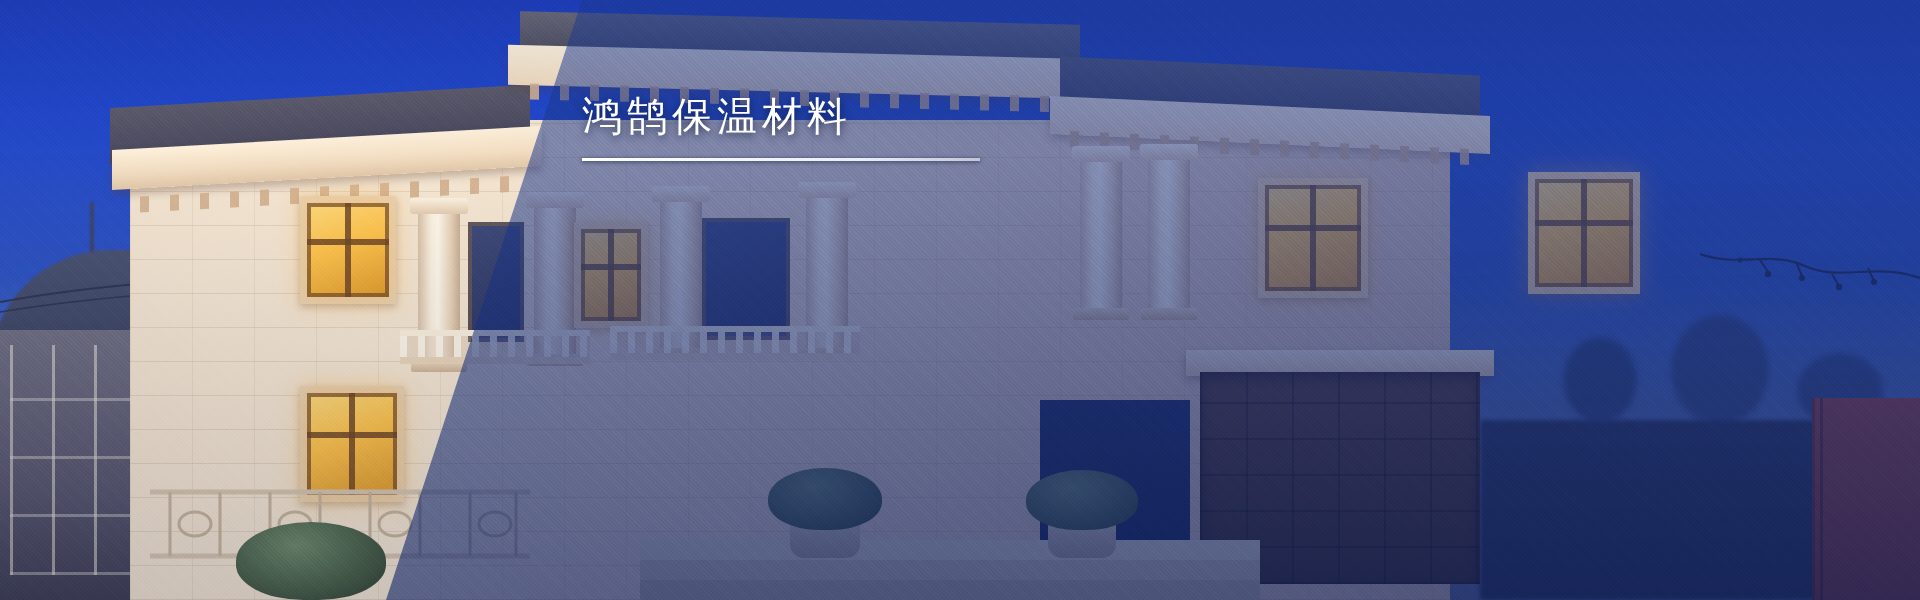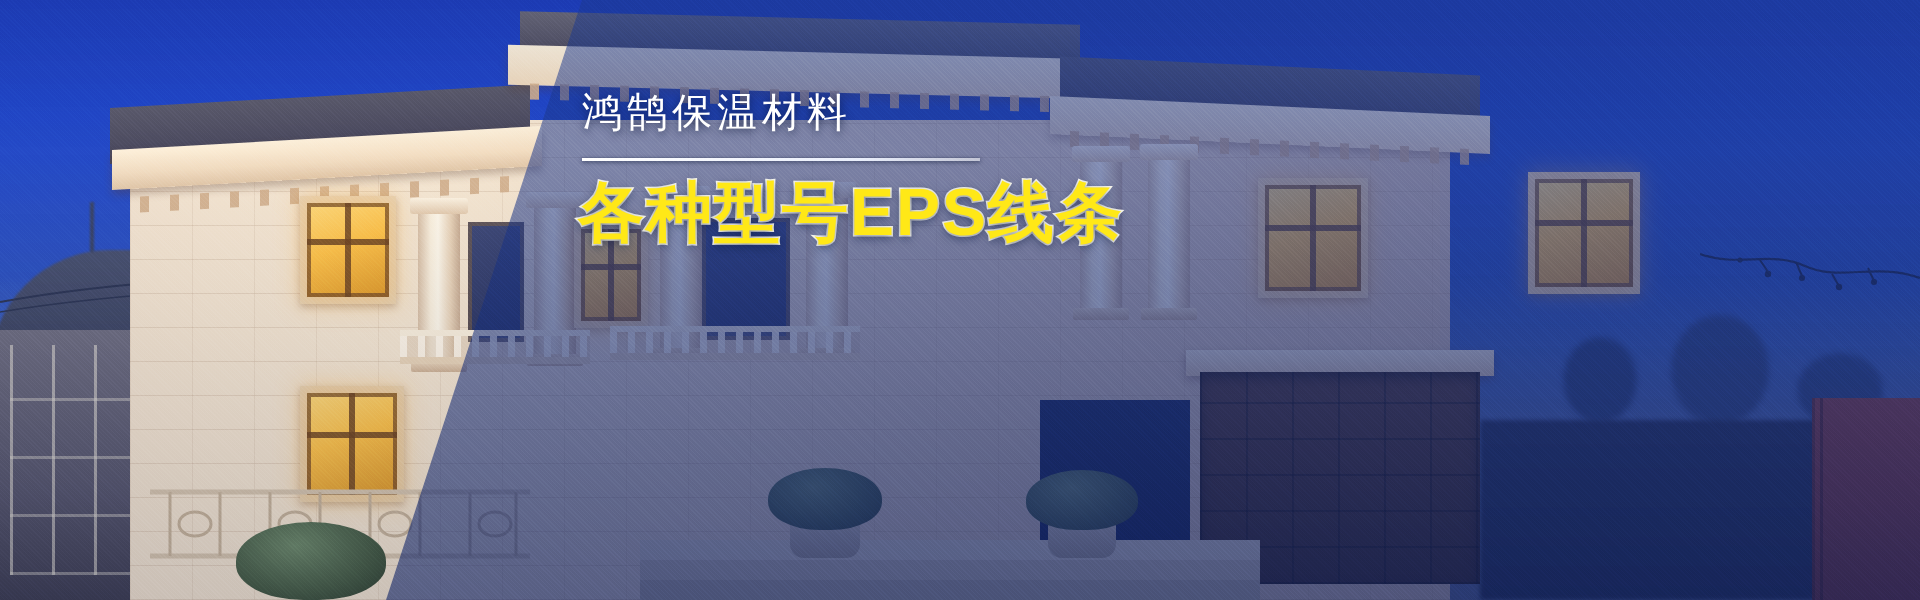--- a/index.html
+++ b/index.html
@@ -240,21 +240,20 @@
   
   .copy {
     position:absolute; left:578px; top:96px; width:760px;
     z-index:20;
   }
   .brand {
     font-size:40px; line-height:1; letter-spacing:5px; color:#ffffff;
     font-weight:400;
     text-shadow:0 2px 8px rgba(8,18,50,.75);
     margin-left:4px;
-    font-family:Liberation Mono, monospace;
   }
   .rule {
     margin:22px 0 0 4px; width:398px; height:3px;
     background:linear-gradient(90deg,#ffffff 0%, #e9eefb 70%, rgba(255,255,255,.55) 100%);
     box-shadow:0 1px 4px rgba(5,15,45,.6);
   }
   .headline { margin-top:16px; }
   .headline .hl {
     display:block;
     font-size:66px; line-height:1.08; letter-spacing:2px;
@@ -387,17 +386,16 @@
   <div class="red-panel"></div>
 
   <div class="overlay-wedge"></div>
   <div class="overlay-soft"></div>
   <div class="halftone"></div>
 
   <div class="copy">
     <div class="brand">鸿鹄保温材料</div>
     <div class="rule"></div>
     <div class="headline">
-      <span class="hl">各种型号EPS线条</span>
     </div>
   </div>
 
 </div>
 
 </body></html>

